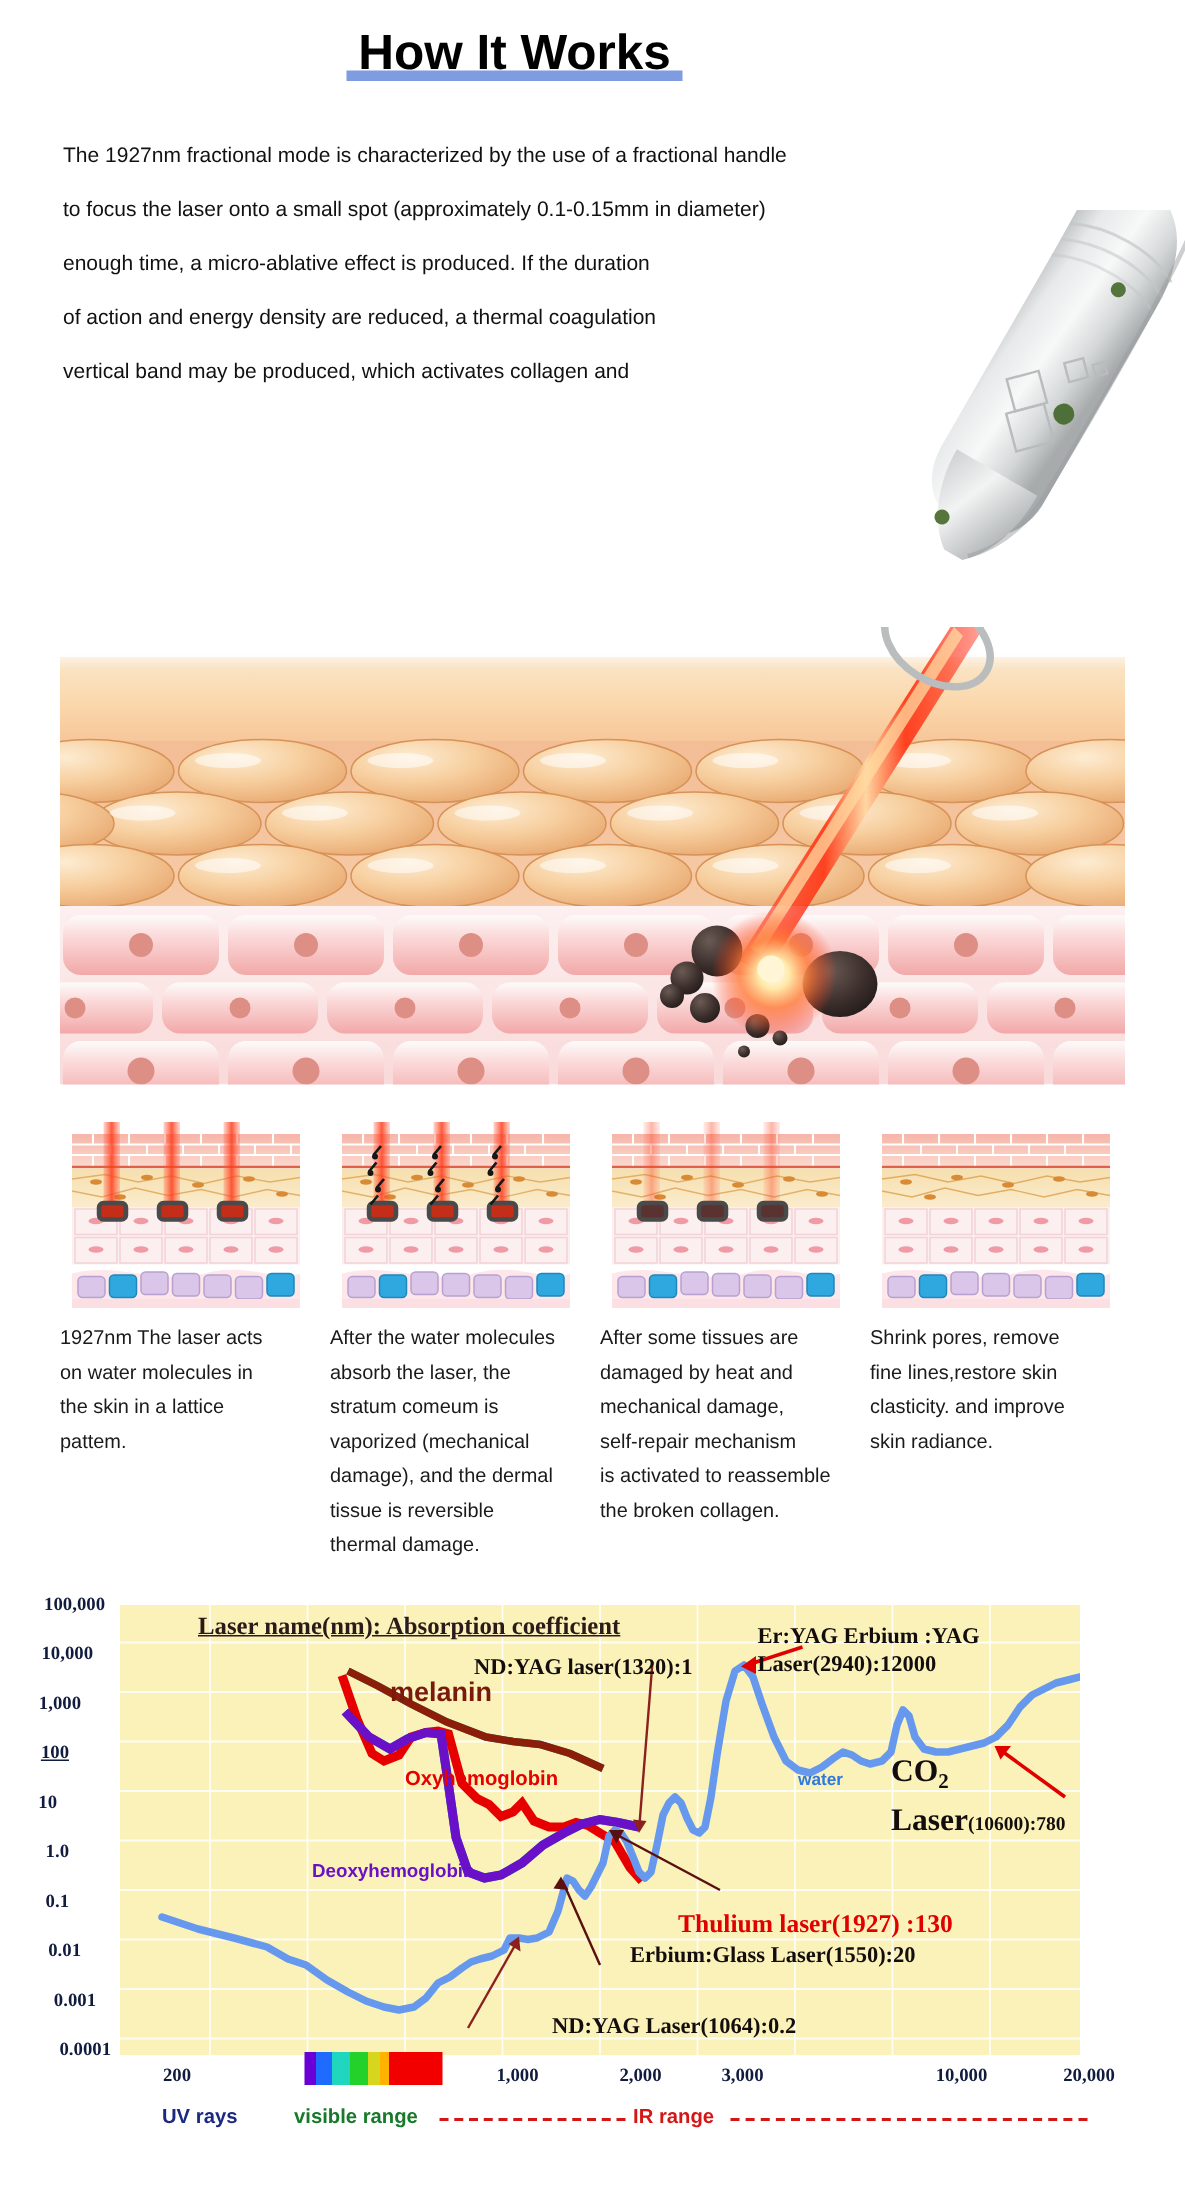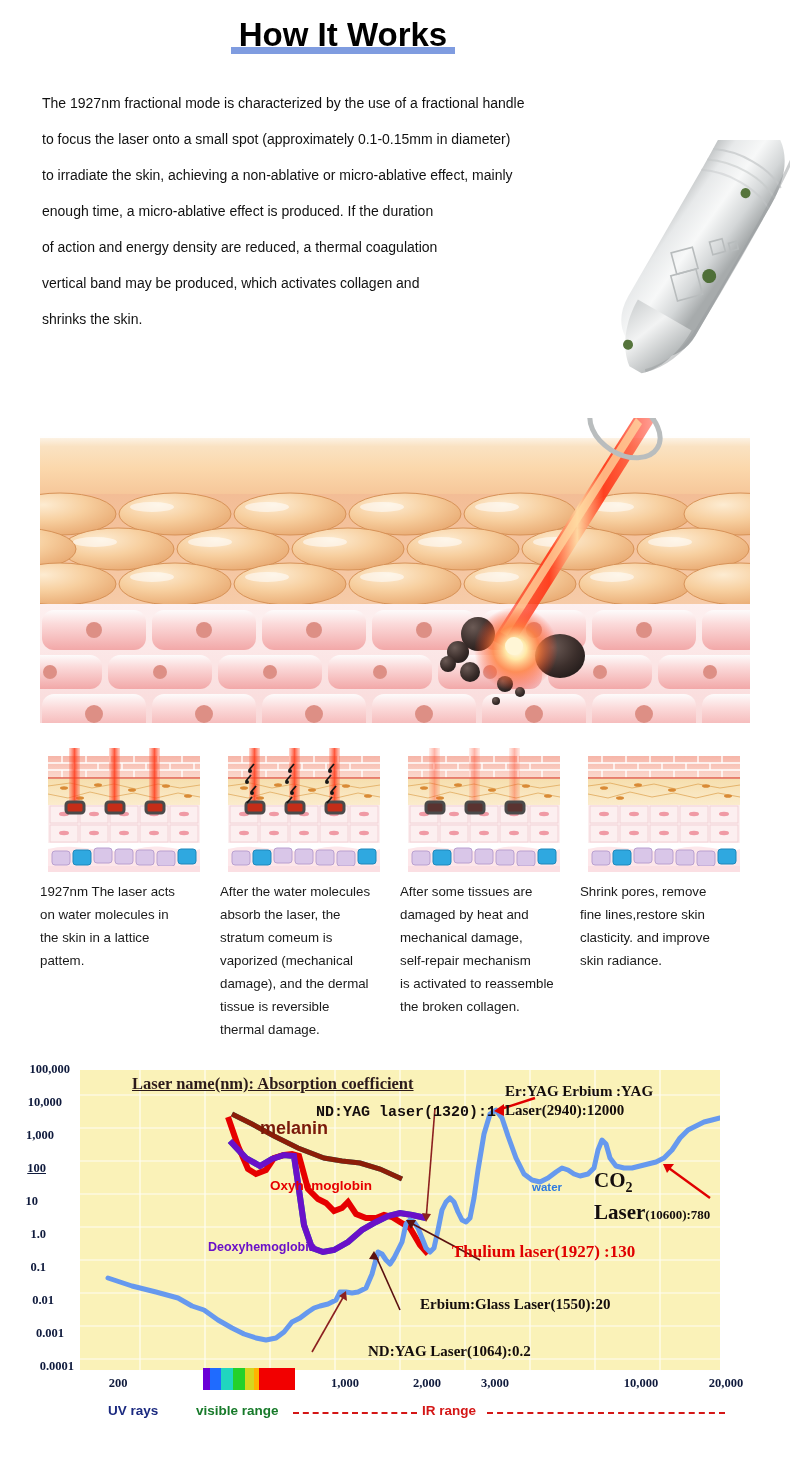--- a/index.html
+++ b/index.html
@@ -214,20 +214,21 @@
     font-family: "Liberation Sans", sans-serif;
     font-weight: bold;
     font-size: 11.5px;
     color: #2e7ae0;
   }
   .ann-thulium {
     font-family: "Liberation Serif", serif;
     font-weight: bold;
     font-size: 17px;
     color: #e00000;
+    margin-top: 31px;
   }
   .ann-co2 {
     font-family: "Liberation Serif", serif;
     font-weight: bold;
     font-size: 21px;
     color: #140d0d;
     line-height: 25px;
   }
   .ann-co2 sub { font-size: 14px; }
   .ann-co2 .small { font-size: 13px; }
@@ -238,25 +239,23 @@
 <div class="title-wrap">
   <div class="title">
     <span class="title-underline"></span>
     <span>How It Works</span>
   </div>
 </div>
 
 <div class="intro">
   <span>The 1927nm fractional mode is characterized by the use of a fractional handle</span>
   <span>to focus the laser onto a small spot (approximately 0.1-0.15mm in diameter)</span>
-  <span>to irradiate the skin, achieving a non-ablative or micro-ablative effect, mainly</span>
   <span>enough time, a micro-ablative effect is produced. If the duration</span>
   <span>of action and energy density are reduced, a thermal coagulation</span>
   <span>vertical band may be produced, which activates collagen and</span>
-  <span> shrinks the skin.</span>
 </div>
 
 <div class="handpiece">
   <svg width="200" height="275" viewBox="0 0 200 275">
     <defs>
       <linearGradient id="hpBody" x1="0" y1="0" x2="1" y2="0.3">
         <stop offset="0%" stop-color="#b9bcbd"></stop>
         <stop offset="22%" stop-color="#e7e9ea"></stop>
         <stop offset="50%" stop-color="#f7f8f8"></stop>
         <stop offset="78%" stop-color="#d4d7d8"></stop>
@@ -1002,21 +1001,21 @@
     <div class="cannot ann-header" style="left:52px; top:4px;">Laser name(nm): Absorption coefficient</div>
 
     <div class="cannot ann-melanin" style="left:180px; top:48px;">melanin</div>
 
     <div class="cannot ann-oxy" style="left:190px; top:108px;">Oxyhemoglobin</div>
 
     <div class="cannot ann-deoxy" style="left:128px; top:170px;">Deoxyhemoglobin</div>
 
     <div class="cannot ann-water" style="left:452px; top:111px;">water</div>
 
-    <div class="cannot ann-serif-blk" style="left:236px; top:33px;font-family:Liberation Mono, monospace;">ND:YAG laser(1320):1</div>
+    <div class="cannot ann-serif-blk" style="left:236px; top:33px;">ND:YAG laser(1320):1</div>
 
     <div class="cannot ann-serif-blk" style="left:425px; top:12px;">Er:YAG Erbium :YAG</div>
     <div class="cannot ann-serif-blk" style="left:425px; top:31px;">Laser(2940):12000</div>
 
     <div class="cannot ann-thulium" style="left:372px; top:172px;">Thulium laser(1927) :130</div>
 
     <div class="cannot ann-serif-blk" style="left:340px; top:225px;">Erbium:Glass Laser(1550):20</div>
 
     <div class="cannot ann-serif-blk" style="left:288px; top:272px;">ND:YAG Laser(1064):0.2</div>
 

